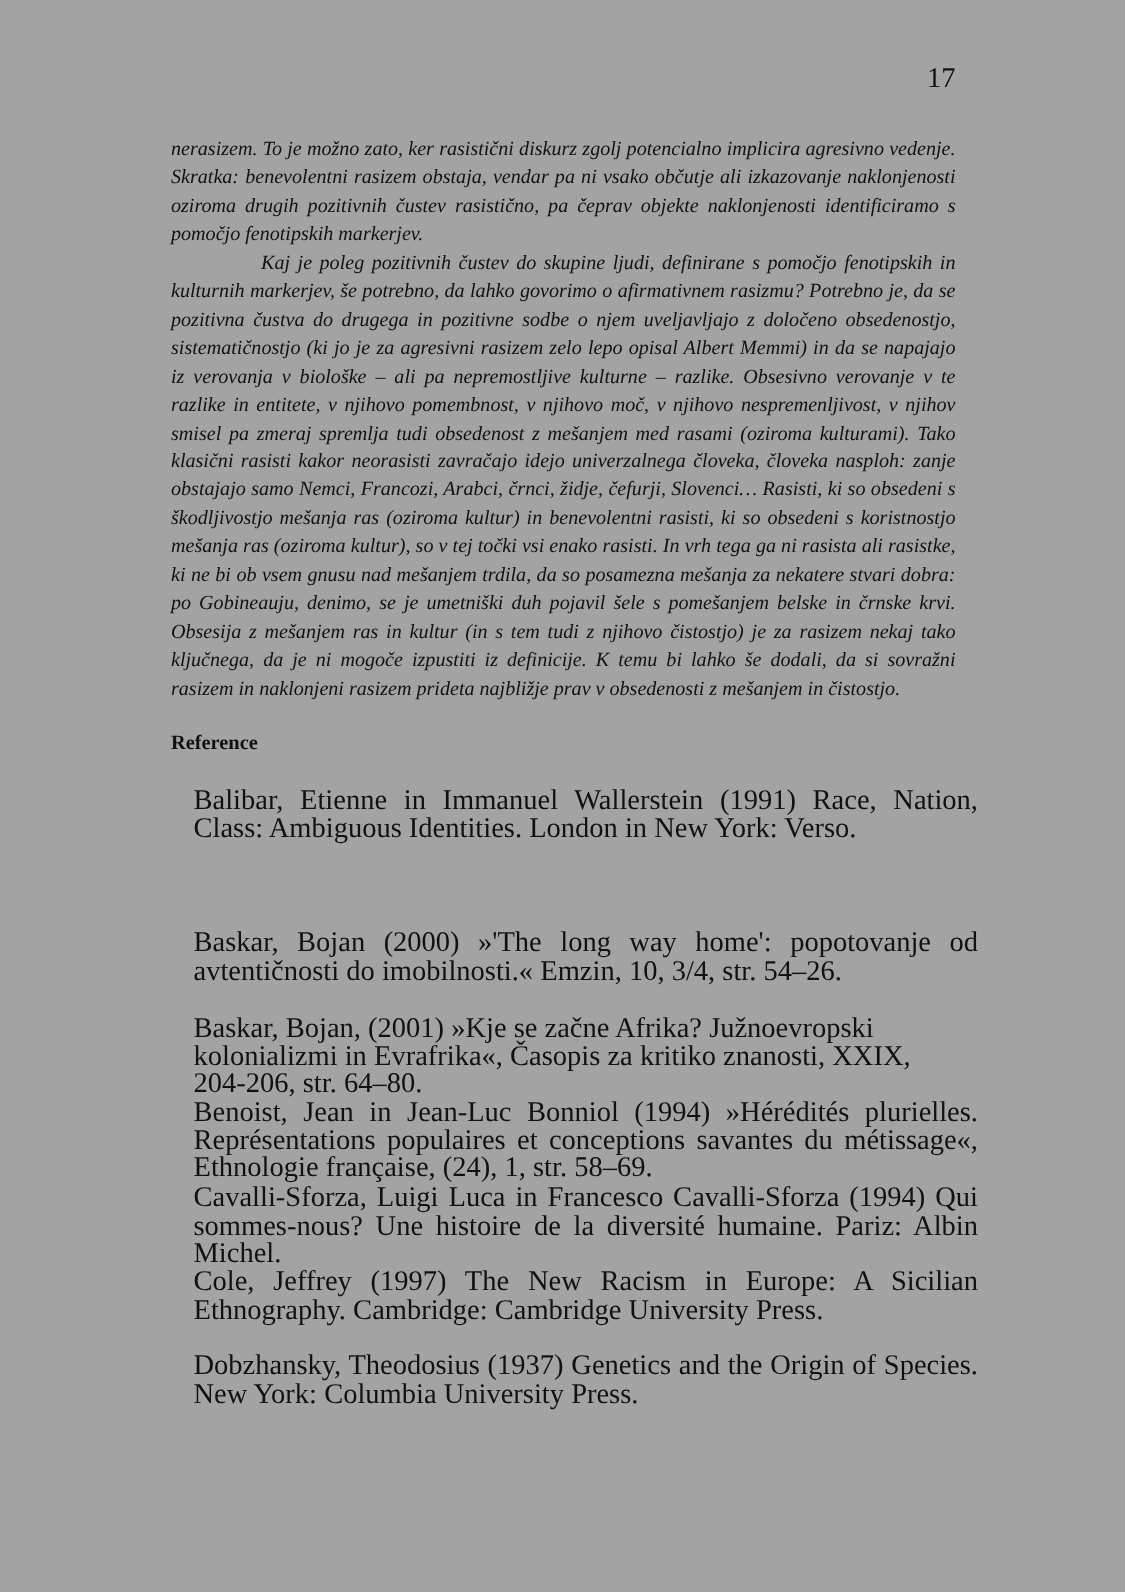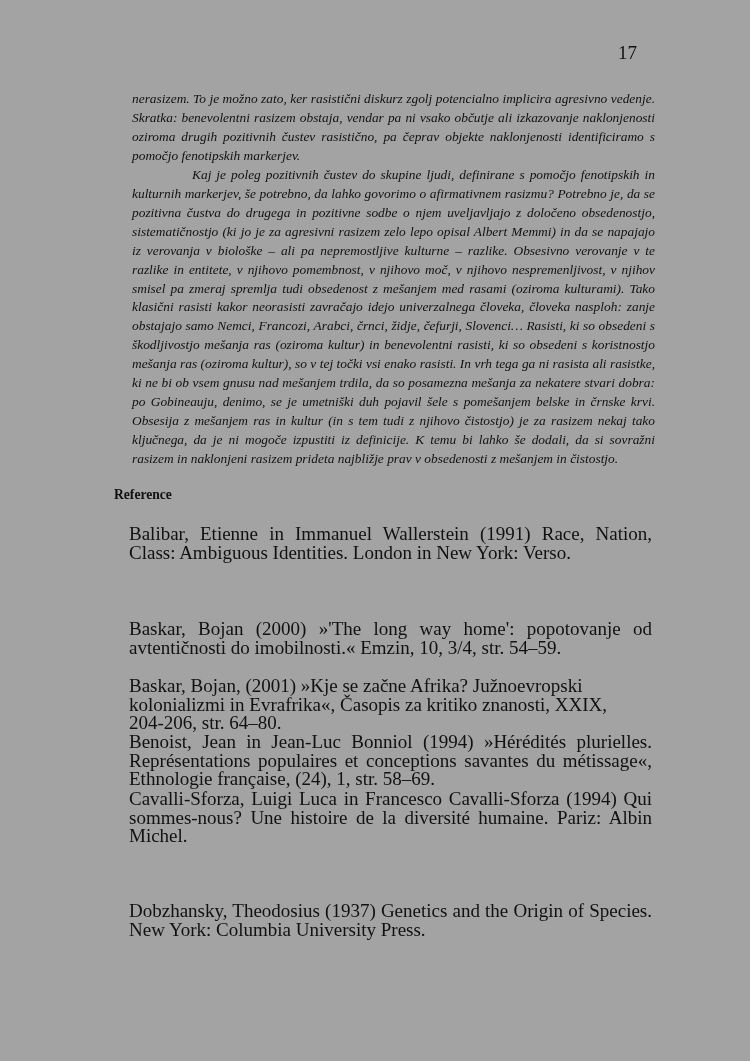--- a/index.html
+++ b/index.html
@@ -3,21 +3,21 @@
 <meta charset="utf-8">
 <style>
   html, body { margin: 0; padding: 0; background: #ffffff; }
   body { width: 750px; height: 1061px; position: relative; overflow: hidden; }
   .page { position: absolute; left: 0; top: 0; width: 750px; height: 1061px; background: #a3a3a3; }
   .page-number {
     position: absolute; left: 600px; top: 42px; width: 37px; text-align: right;
     font-family: "Liberation Serif", "DejaVu Serif", serif; font-size: 19px; color: #111;
   }
   .body {
-    position: absolute; left: 132px; top: 90px; width: 523px;
+    position: absolute; left: 114px; top: 90px; width: 523px;
     font-family: "Liberation Serif", "DejaVu Serif", serif; font-style: italic;
     font-size: 13.4px; line-height: 18.95px; color: #111; text-align: justify;
   }
   .body p { margin: 0; }
   .body p.indent { text-indent: 60px; }
   .ref-heading {
     position: absolute; left: 114px; top: 487px;
     font-family: "Liberation Serif", "DejaVu Serif", serif; font-weight: bold;
     font-size: 13.6px; color: #111;
   }
@@ -35,18 +35,19 @@
   <div class="page-number">17</div>
 
   <div class="body">
     <p>nerasizem. To je možno zato, ker rasistični diskurz zgolj potencialno implicira agresivno vedenje. Skratka: benevolentni rasizem obstaja, vendar pa ni vsako občutje ali izkazovanje naklonjenosti oziroma drugih pozitivnih čustev rasistično, pa čeprav objekte naklonjenosti identificiramo s pomočjo fenotipskih markerjev.</p>
     <p class="indent">Kaj je poleg pozitivnih čustev do skupine ljudi, definirane s pomočjo fenotipskih in kulturnih markerjev, še potrebno, da lahko govorimo o afirmativnem rasizmu? Potrebno je, da se pozitivna čustva do drugega in pozitivne sodbe o njem uveljavljajo z določeno obsedenostjo, sistematičnostjo (ki jo je za agresivni rasizem zelo lepo opisal Albert Memmi) in da se napajajo iz verovanja v biološke – ali pa nepremostljive kulturne – razlike. Obsesivno verovanje v te razlike in entitete, v njihovo pomembnost, v njihovo moč, v njihovo nespremenljivost, v njihov smisel pa zmeraj spremlja tudi obsedenost z mešanjem med rasami (oziroma kulturami). Tako klasični rasisti kakor neorasisti zavračajo idejo univerzalnega človeka, človeka nasploh: zanje obstajajo samo Nemci, Francozi, Arabci, črnci, židje, čefurji, Slovenci… Rasisti, ki so obsedeni s škodljivostjo mešanja ras (oziroma kultur) in benevolentni rasisti, ki so obsedeni s koristnostjo mešanja ras (oziroma kultur), so v tej točki vsi enako rasisti. In vrh tega ga ni rasista ali rasistke, ki ne bi ob vsem gnusu nad mešanjem trdila, da so posamezna mešanja za nekatere stvari dobra: po Gobineauju, denimo, se je umetniški duh pojavil šele s pomešanjem belske in črnske krvi. Obsesija z mešanjem ras in kultur (in s tem tudi z njihovo čistostjo) je za rasizem nekaj tako ključnega, da je ni mogoče izpustiti iz definicije. K temu bi lahko še dodali, da si sovražni rasizem in naklonjeni rasizem prideta najbližje prav v obsedenosti z mešanjem in čistostjo.</p>
   </div>
 
   <div class="ref-heading">Reference</div>
 
   <div class="ref" style="top:525px;">Balibar, Etienne in Immanuel Wallerstein (1991) Race, Nation, Class: Ambiguous Identities. London in New York: Verso.</div>
-  <div class="ref" style="top:620px;">Baskar, Bojan (2000) »'The long way home': popotovanje od avtentičnosti do imobilnosti.« Emzin, 10, 3/4, str. 54–59.</div>
+  <div class="ref" style="top:620px;">Baskar, Bojan (2000) »'The long way home': popotovanje od avtentičnosti do imobilnosti.« Emzin, 10, 3/4, str. 54–26.</div>
   <div class="ref nojust" style="top:677px; width:500px;">Baskar, Bojan, (2001) »Kje se začne Afrika? Južnoevropski kolonializmi in Evrafrika«, Časopis za kritiko znanosti, XXIX, 204-206, str. 64–80.</div>
   <div class="ref" style="top:733px;">Benoist, Jean in Jean-Luc Bonniol (1994) »Hérédités plurielles. Représentations populaires et conceptions savantes du métissage«, Ethnologie française, (24), 1, str. 58–69.</div>
   <div class="ref" style="top:790px;">Cavalli-Sforza, Luigi Luca in Francesco Cavalli-Sforza (1994) Qui sommes-nous? Une histoire de la diversité humaine. Pariz: Albin Michel.</div>
+  <div class="ref" style="top:846px;">Cole, Jeffrey (1997) The New Racism in Europe: A Sicilian Ethnography. Cambridge: Cambridge University Press.</div>
   <div class="ref" style="top:902px;">Dobzhansky, Theodosius (1937) Genetics and the Origin of Species. New York: Columbia University Press.</div>
 </div>
 
 </body></html>

